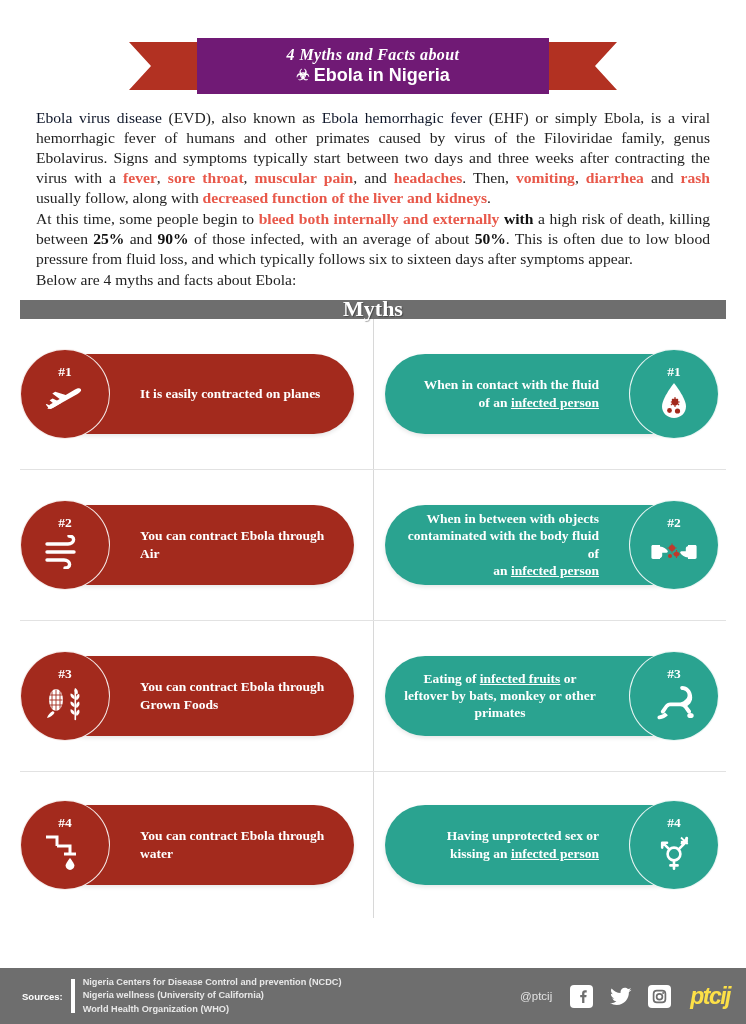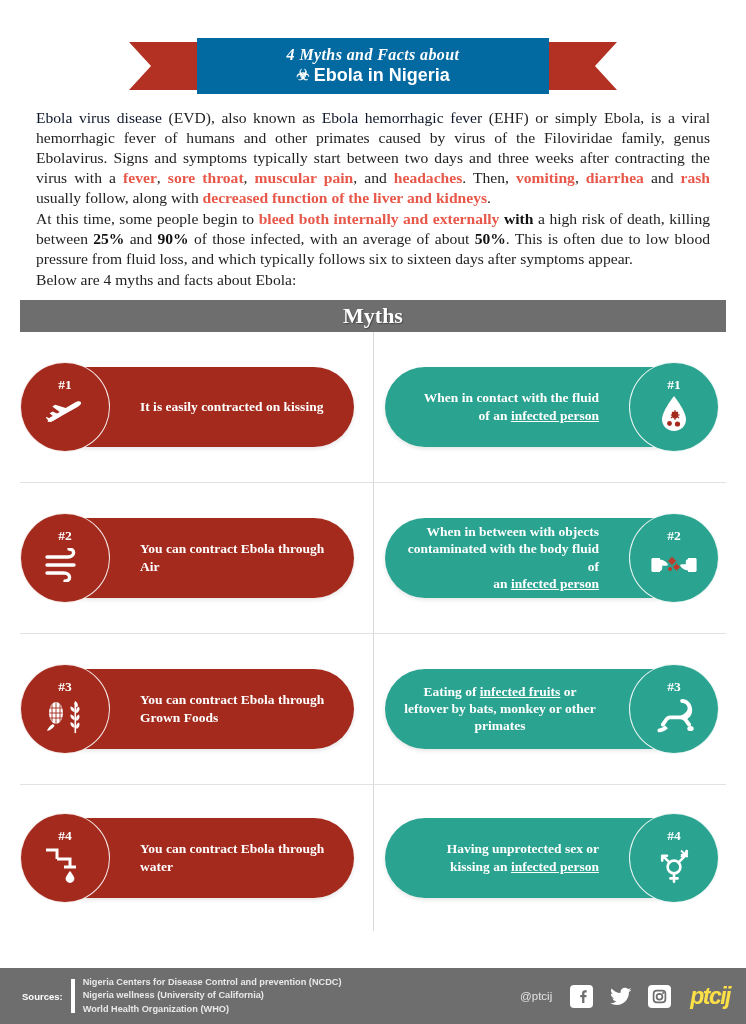--- a/index.html
+++ b/index.html
@@ -7,38 +7,38 @@
     width:746px;height:1024px;background:#ffffff;
     font-family:"Liberation Serif",serif;
     overflow:hidden;position:relative;
   }
   
   .banner-wrap{position:relative;height:108px;}
   .ribbon{position:absolute;left:129px;top:38px;width:488px;height:56px;}
   .ribbon-tail{position:absolute;top:4px;width:80px;height:48px;background:#b23122;}
   .ribbon-tail.left{left:0;clip-path:polygon(0 0,100% 0,100% 100%,0 100%,22px 50%);}
   .ribbon-tail.right{right:0;clip-path:polygon(0 0,100% 0,calc(100% - 22px) 50%,100% 100%,0 100%);}
-  .ribbon-center{position:absolute;left:68px;right:68px;top:0;bottom:0;background:#0369a1;
+  .ribbon-center{position:absolute;left:68px;right:68px;top:0;bottom:0;background:#701a75;
     display:flex;flex-direction:column;align-items:center;justify-content:center;}
   .ribbon-line1{color:#ffffff;font-size:16px;font-style:italic;font-weight:bold;
     font-family:"Liberation Serif",serif;letter-spacing:.4px;line-height:1.1;}
   .ribbon-line2{color:#ffffff;font-size:18px;font-weight:bold;
     font-family:"Liberation Sans",sans-serif;line-height:1.25;display:flex;align-items:center;gap:4px;}
   .biohazard{font-size:15px;line-height:1;}
 
   
   .copy{padding:0 36px;font-size:15.6px;line-height:1.28;color:#222222;text-align:justify;}
   .copy p{margin:0 0 1px 0;}
   .copy p.last{text-align:left;}
   .nm{color:#0f172a;font-weight:normal;}
   .sym{color:#e8584a;font-weight:bold;}
   .bk{color:#111111;font-weight:bold;}
 
   
-  .colhead{margin:10px 20px 0 20px;height:32px;background:#6e6e6e;display:flex;}
+  .colhead{margin:10px 20px 0 20px;height:19px;background:#6e6e6e;display:flex;}
   .colhead div{flex:1;display:flex;align-items:center;justify-content:center;
     color:#ffffff;font-size:22px;font-weight:bold;font-family:"Liberation Serif",serif;
     text-shadow:1px 1px 1px rgba(0,0,0,.35);}
 
   
   .grid{position:relative;margin:0 20px;}
   .vdiv{position:absolute;left:50%;top:0;bottom:0;width:1px;background:#d8d8d8;}
   .row{display:flex;border-bottom:1px solid #e2e2e2;position:relative;}
   .row:last-child{border-bottom:none;}
   .cell{flex:1;position:relative;height:150px;display:flex;align-items:center;}
@@ -122,21 +122,21 @@
       <div class="pill myth">
         <div class="badge myth">
           <div class="badge-num">#1</div>
           <div class="badge-icon">
             <svg width="42" height="34" viewBox="0 0 42 34">
                 <path fill="#fff" d="M3 23l3.5-2 7-4.2-8.8-4.3-3.1 1.8 3.9 3.1-3.7 2.1-3.1-1.6-0.9 0.5 2.4 3.1-0.8 1.2z" transform="translate(4,2)"></path>
                 <path fill="#fff" d="M6 20.5c-1 0.6-1 1.8 0 2.3l2.5 1.3 25-14.2c2.6-1.5 4.3-3.1 3.4-4.6-0.9-1.5-3.3-1.2-5.9 0.3l-9.3 5.3-10.5-3.2-2.9 1.7 7.4 5.6z"></path>
               </svg>
           </div>
         </div>
-        <div class="pill-text">It is easily contracted on kissing</div>
+        <div class="pill-text">It is easily contracted on planes</div>
       </div>
     </div>
     <div class="cell">
       <div class="pill fact">
         <div class="pill-text"><span>When in contact with the fluid</span><br><span>of an </span><u>infected person</u></div>
         <div class="badge fact">
           <div class="badge-num">#1</div>
           <div class="badge-icon">
             <svg width="30" height="38" viewBox="0 0 30 38">
                 <path fill="#fff" d="M15 1C15 1 3 16 3 24.5 3 31 8.4 36 15 36s12-5 12-11.5C27 16 15 1 15 1z"></path>

